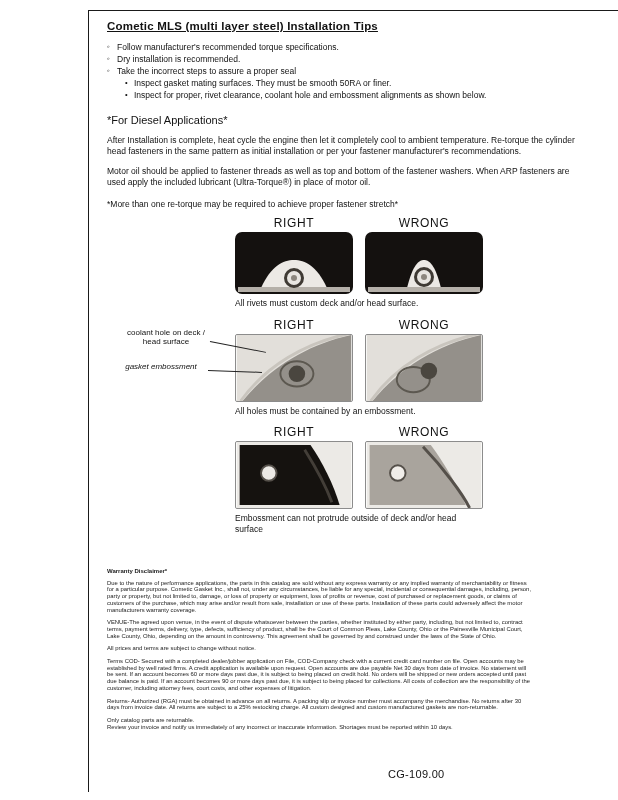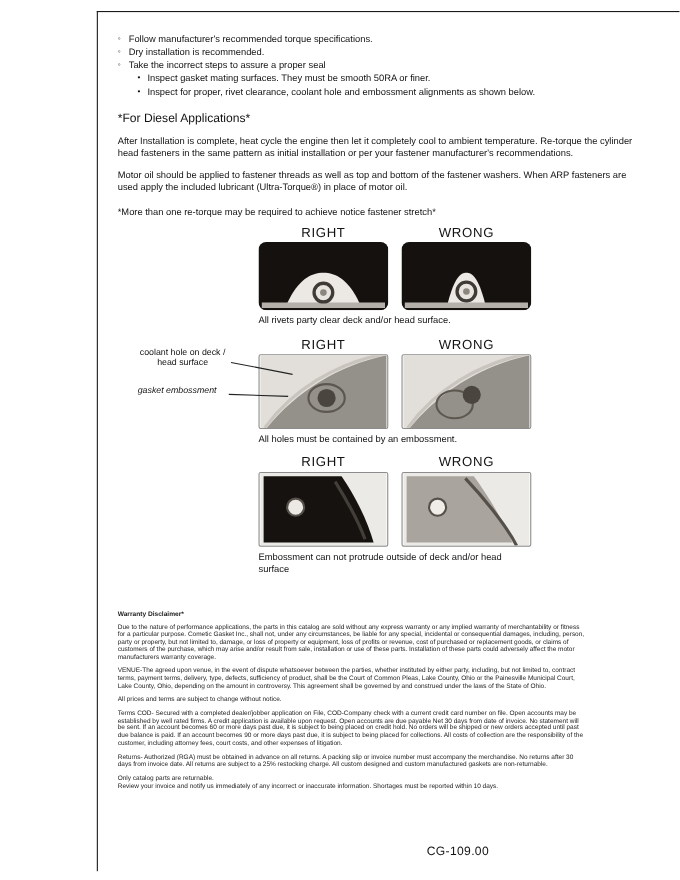--- a/index.html
+++ b/index.html
@@ -40,20 +40,21 @@
 </style>
 </head>
 <body>
 
 <div class="page">
   <div class="border-top"></div>
   <div class="border-left"></div>
 
   <div class="content">
 
+    <h1 class="title">Cometic MLS (multi layer steel) Installation Tips</h1>
 
     <div class="tips">
       <div class="tip-row">
         <span class="bullet">◦</span>
         <span>Follow manufacturer's recommended torque specifications.</span>
       </div>
       <div class="tip-row">
         <span class="bullet">◦</span>
         <span>Dry installation is recommended.</span>
       </div>
@@ -67,21 +68,21 @@
       </div>
       <div class="tip-row sub">
         <span class="bullet">•</span>
         <span>Inspect for proper, rivet clearance, coolant hole and embossment alignments as shown below.</span>
       </div>
     </div>
 
     <h2 class="diesel-heading">*For Diesel Applications*</h2>
     <p class="para">After Installation is complete, heat cycle the engine then let it completely cool to ambient temperature. Re-torque the cylinder head fasteners in the same pattern as initial installation or per your fastener manufacturer's recommendations.</p>
     <p class="para">Motor oil should be applied to fastener threads as well as top and bottom of the fastener washers. When ARP fasteners are used apply the included lubricant (Ultra-Torque®) in place of motor oil.</p>
-    <p class="note">*More than one re-torque may be required to achieve notice fastener stretch*</p>
+    <p class="note">*More than one re-torque may be required to achieve proper fastener stretch*</p>
 
     <div class="diagrams">
 
       <div class="diag-row">
         <div class="diag-labels">
           <span>RIGHT</span>
           <span>WRONG</span>
         </div>
         <div class="diag-images">
           <svg width="118" height="62" viewBox="0 0 118 62">
@@ -92,21 +93,21 @@
             <circle cx="59" cy="46" r="3" fill="#8c867e"></circle>
           </svg>
           <svg width="118" height="62" viewBox="0 0 118 62">
             <rect x="0" y="0" width="118" height="62" rx="7" fill="#14110f"></rect>
             <path d="M42,56 C48,32 54,28 59,28 C64,28 70,32 76,56 Z" fill="#ece9e5"></path>
             <rect x="3" y="55" width="112" height="5" fill="#b5b0a9"></rect>
             <circle cx="59" cy="45" r="8.5" fill="#e8e5e1" stroke="#3f3a34" stroke-width="3"></circle>
             <circle cx="59" cy="45" r="3" fill="#8c867e"></circle>
           </svg>
         </div>
-        <div class="diag-caption">All rivets party clear deck and/or head surface.</div>
+        <div class="diag-caption">All rivets must custom deck and/or head surface.</div>
       </div>
 
       <div class="diag-row">
         <div class="anno anno1">coolant hole on deck / head surface</div>
         <div class="anno-line line1"></div>
         <div class="anno anno2">gasket embossment</div>
         <div class="anno-line line2"></div>
         <div class="diag-labels">
           <span>RIGHT</span>
           <span>WRONG</span>

